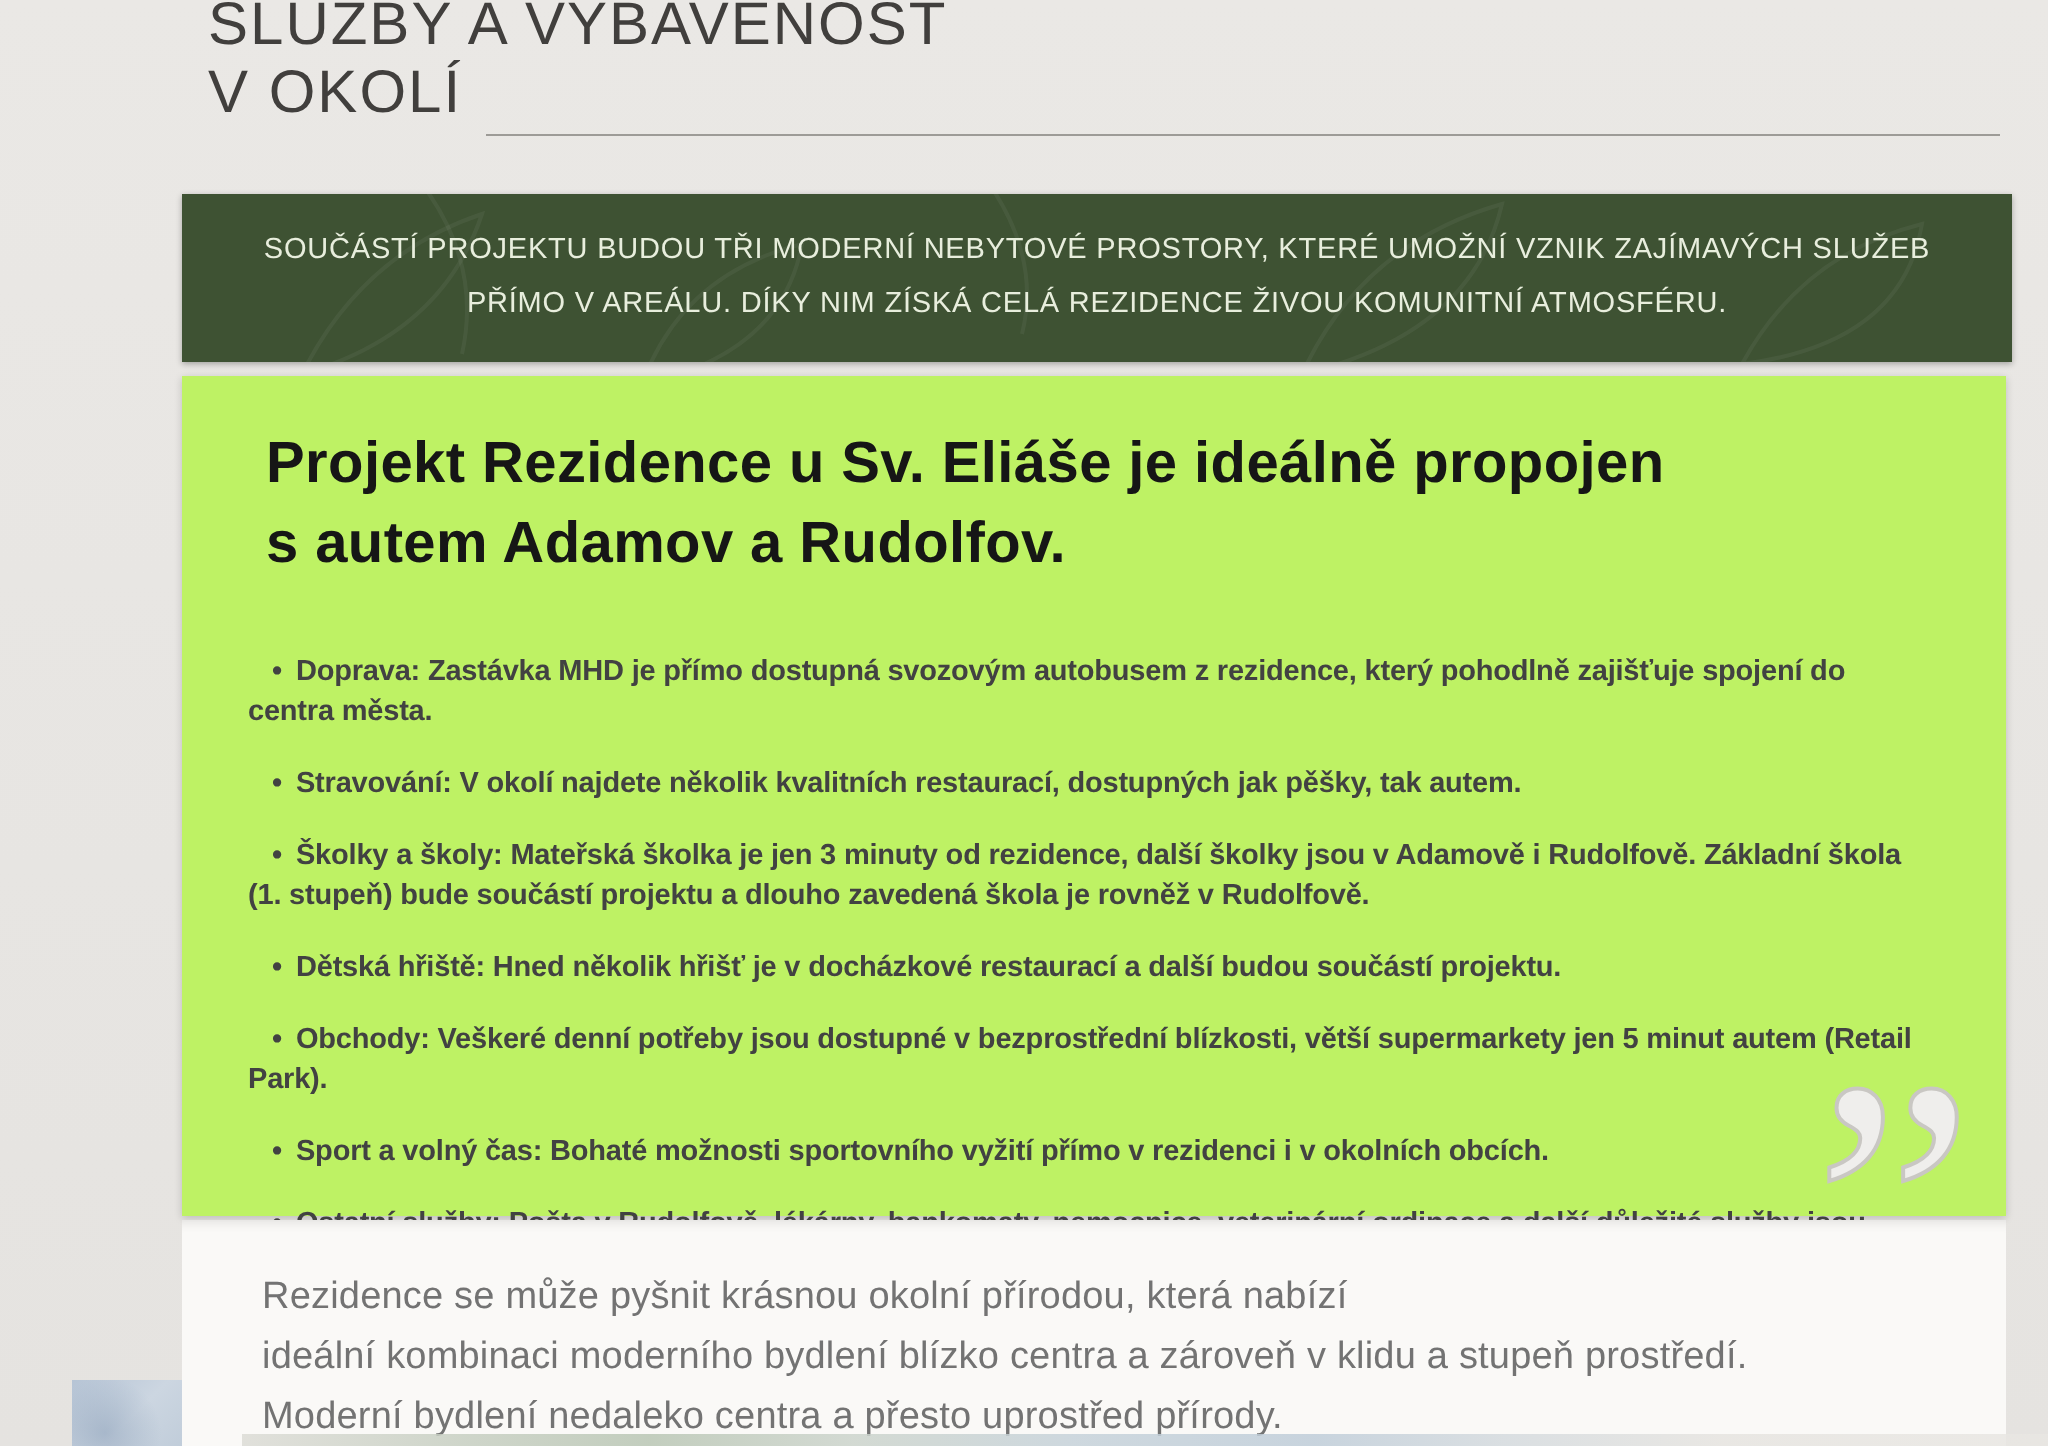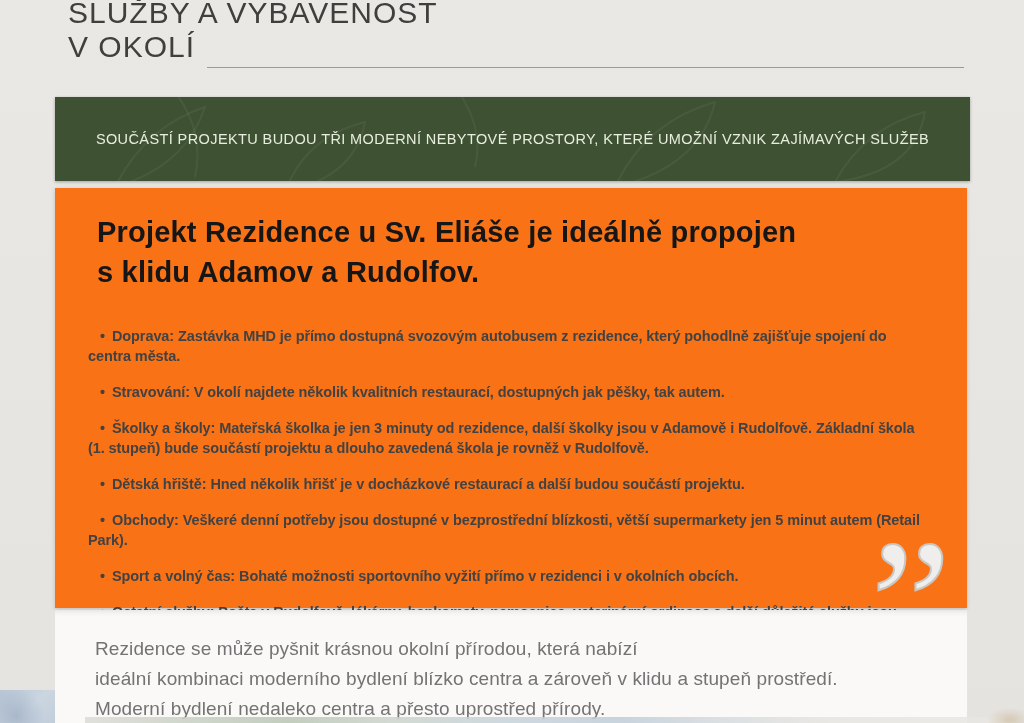--- a/index.html
+++ b/index.html
@@ -3,21 +3,21 @@
 <meta charset="utf-8">
 <style>
   * { margin:0; padding:0; box-sizing:border-box; }
   html,body { width:1024px; height:723px; }
   body {
     font-family:"Liberation Sans", sans-serif;
     background:linear-gradient(180deg,#eae8e5 0%,#e7e5e2 60%,#e5e3e0 100%);
     position:relative; overflow:hidden;
     -webkit-font-smoothing:antialiased;
   }
-  .page { position:absolute; inset:0; }
+  .page { position:absolute; inset:0;margin-left:36px; }
 
   
   .page-title {
     position:absolute; left:68px; top:-4px;
     font-size:30px; font-weight:300; letter-spacing:1px;
     color:#413f3d; line-height:34px; text-transform:uppercase;
   }
   .title-divider {
     position:absolute; left:207px; top:67px; width:757px; height:1px;
     background:#9d9b97;
@@ -33,21 +33,21 @@
   }
   .banner-leaves { position:absolute; inset:0; pointer-events:none; }
   .banner-line {
     position:relative; color:#e8eedd; font-size:14.5px; letter-spacing:.4px;
     line-height:27px; text-align:center; text-transform:uppercase;
   }
 
   
   .card {
     position:absolute; left:55px; top:188px; width:912px; height:420px;
-    background:#f97316;
+    background:#bef264;
     box-shadow:0 1px 4px rgba(0,0,0,.18);
   }
   .card-heading {
     position:absolute; left:42px; top:24px; width:830px;
     font-size:29px; font-weight:bold; color:#161616; line-height:40px;
     letter-spacing:.2px;
   }
   .bullet-list { position:absolute; left:33px; top:138px; width:838px; }
   .bullet {
     font-size:14.5px; color:#424242; line-height:20px;
@@ -109,26 +109,27 @@
       <g fill="none" stroke="rgba(255,255,255,0.05)" stroke-width="2">
         <path d="M60 90 Q 90 30 150 10 Q 130 70 60 90 Z"></path>
         <path d="M230 95 Q 250 40 310 25 Q 300 80 230 95 Z"></path>
         <path d="M560 90 Q 590 25 660 5 Q 645 70 560 90 Z"></path>
         <path d="M780 85 Q 810 30 870 15 Q 860 75 780 85 Z"></path>
         <path d="M400 -10 Q 430 30 420 70"></path>
         <path d="M120 -5 Q 150 35 140 80"></path>
       </g>
     </svg>
     <div class="banner-line">SOUČÁSTÍ PROJEKTU BUDOU TŘI MODERNÍ NEBYTOVÉ PROSTORY, KTERÉ UMOŽNÍ VZNIK ZAJÍMAVÝCH SLUŽEB</div>
+    <div class="banner-line">PŘÍMO V AREÁLU. DÍKY NIM ZÍSKÁ CELÁ REZIDENCE ŽIVOU KOMUNITNÍ ATMOSFÉRU.</div>
   </div>
 
   <div class="card">
     <h2 class="card-heading">
       <div>Projekt Rezidence u Sv. Eliáše je ideálně propojen</div>
-      <div>s klidu Adamov a Rudolfov.</div>
+      <div>s autem Adamov a Rudolfov.</div>
     </h2>
 
     <div class="bullet-list">
       <p class="bullet"><span class="dot">•</span><span>Doprava: Zastávka MHD je přímo dostupná svozovým autobusem z rezidence, který pohodlně zajišťuje spojení do centra města.</span></p>
       <p class="bullet"><span class="dot">•</span><span>Stravování: V okolí najdete několik kvalitních restaurací, dostupných jak pěšky, tak autem.</span></p>
       <p class="bullet"><span class="dot">•</span><span>Školky a školy: Mateřská školka je jen 3 minuty od rezidence, další školky jsou v Adamově i Rudolfově. Základní škola (1. stupeň) bude součástí projektu a dlouho zavedená škola je rovněž v Rudolfově.</span></p>
       <p class="bullet"><span class="dot">•</span><span>Dětská hřiště: Hned několik hřišť je v docházkové restaurací a další budou součástí projektu.</span></p>
       <p class="bullet"><span class="dot">•</span><span>Obchody: Veškeré denní potřeby jsou dostupné v bezprostřední blízkosti, větší supermarkety jen 5 minut autem (Retail Park).</span></p>
       <p class="bullet"><span class="dot">•</span><span>Sport a volný čas: Bohaté možnosti sportovního vyžití přímo v rezidenci i v okolních obcích.</span></p>
       <p class="bullet"><span class="dot">•</span><span>Ostatní služby: Pošta v Rudolfově, lékárny, bankomaty, nemocnice, veterinární ordinace a další důležité služby jsou snadno dostupné.</span></p>

